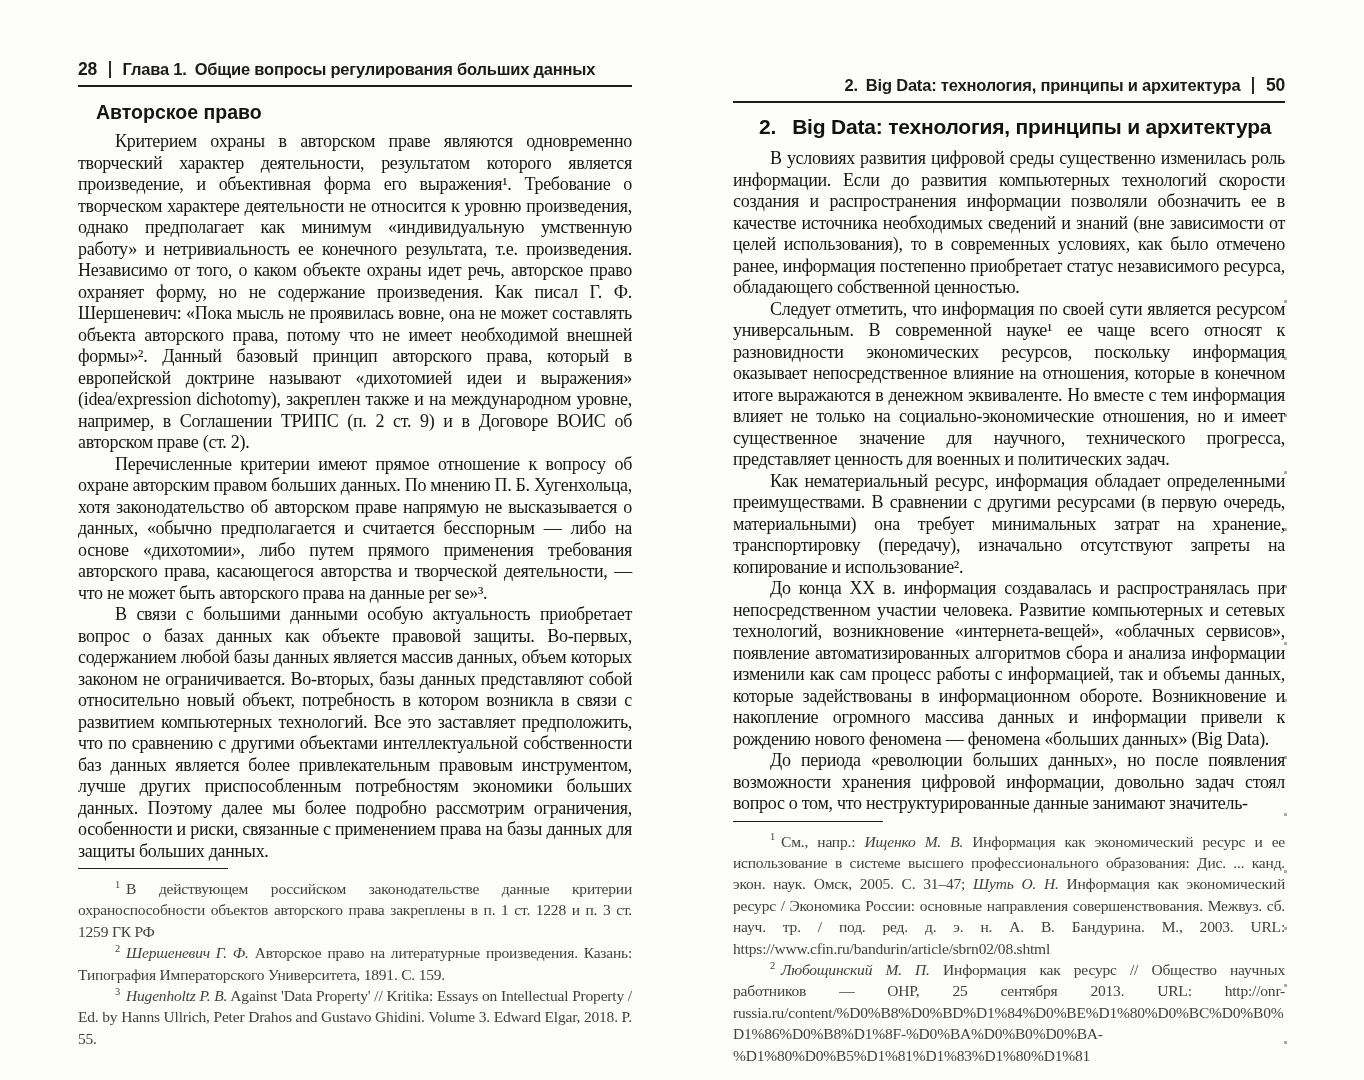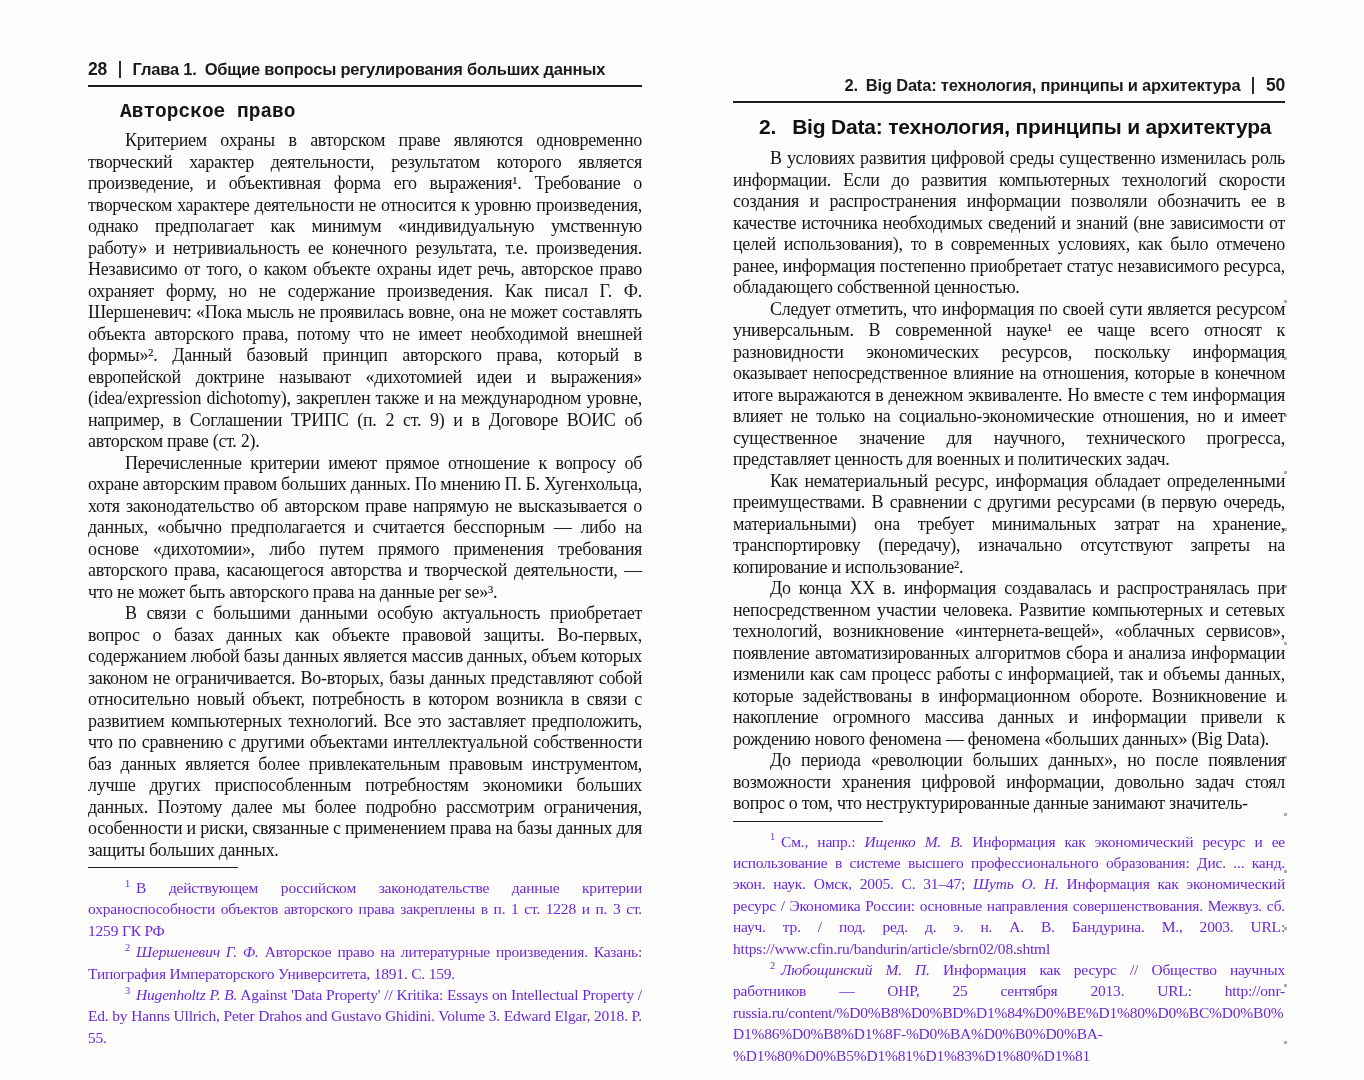--- a/index.html
+++ b/index.html
@@ -10,21 +10,21 @@
     font-family:"Liberation Serif", serif;
     color:#151515;
     overflow:hidden;
   }
   .page {
     position:absolute;
     top:58px;
     display:flex;
     flex-direction:column;
   }
-  .page-left  { left:88px;  width:554px; height:984px; }
+  .page-left  { left:78px;  width:554px; height:984px; }
   .page-right { left:733px; width:552px; height:994px; }
 
   .running-head {
     display:flex;
     align-items:center;
     font-family:"Liberation Sans", sans-serif;
     font-weight:700;
     font-size:16.5px;
     letter-spacing:-0.2px;
     color:#1b1b1b;
@@ -39,24 +39,24 @@
     margin:0 12px;
     flex:0 0 auto;
   }
   .headrule {
     border-top:2px solid #1d1d1d;
     margin-top:5px;
     flex:0 0 auto;
   }
 
   .section-heading-serif {
-    font-family:Liberation Mono, monospace;
+    font-family:Liberation Sans, sans-serif;
     font-weight:700;
     font-size:19.5px;
-    margin:14px 0 7px 32px;
+    margin:14px 0 7px 18px;
     flex:0 0 auto;
   }
   .section-heading-sans {
     font-family:"Liberation Sans", sans-serif;
     font-weight:700;
     font-size:21px;
     letter-spacing:-0.2px;
     color:#111;
     margin:12px 0 9px 26px;
     display:flex;
@@ -79,21 +79,21 @@
     width:150px;
     border-top:1.5px solid #1d1d1d;
     margin-bottom:9px;
   }
   .fn {
     font-size:15.5px;
     line-height:21.4px;
     letter-spacing:-0.2px;
     text-align:justify;
     text-indent:37px;
-    color:#6d28d9;
+    color:#404040;
     overflow-wrap:anywhere;
     hyphens:auto;
   }
   .fn .fnmark {
     font-size:10.5px;
     vertical-align:super;
     line-height:0;
     margin-right:6px;
   }
   .fn .it { font-style:italic; }

